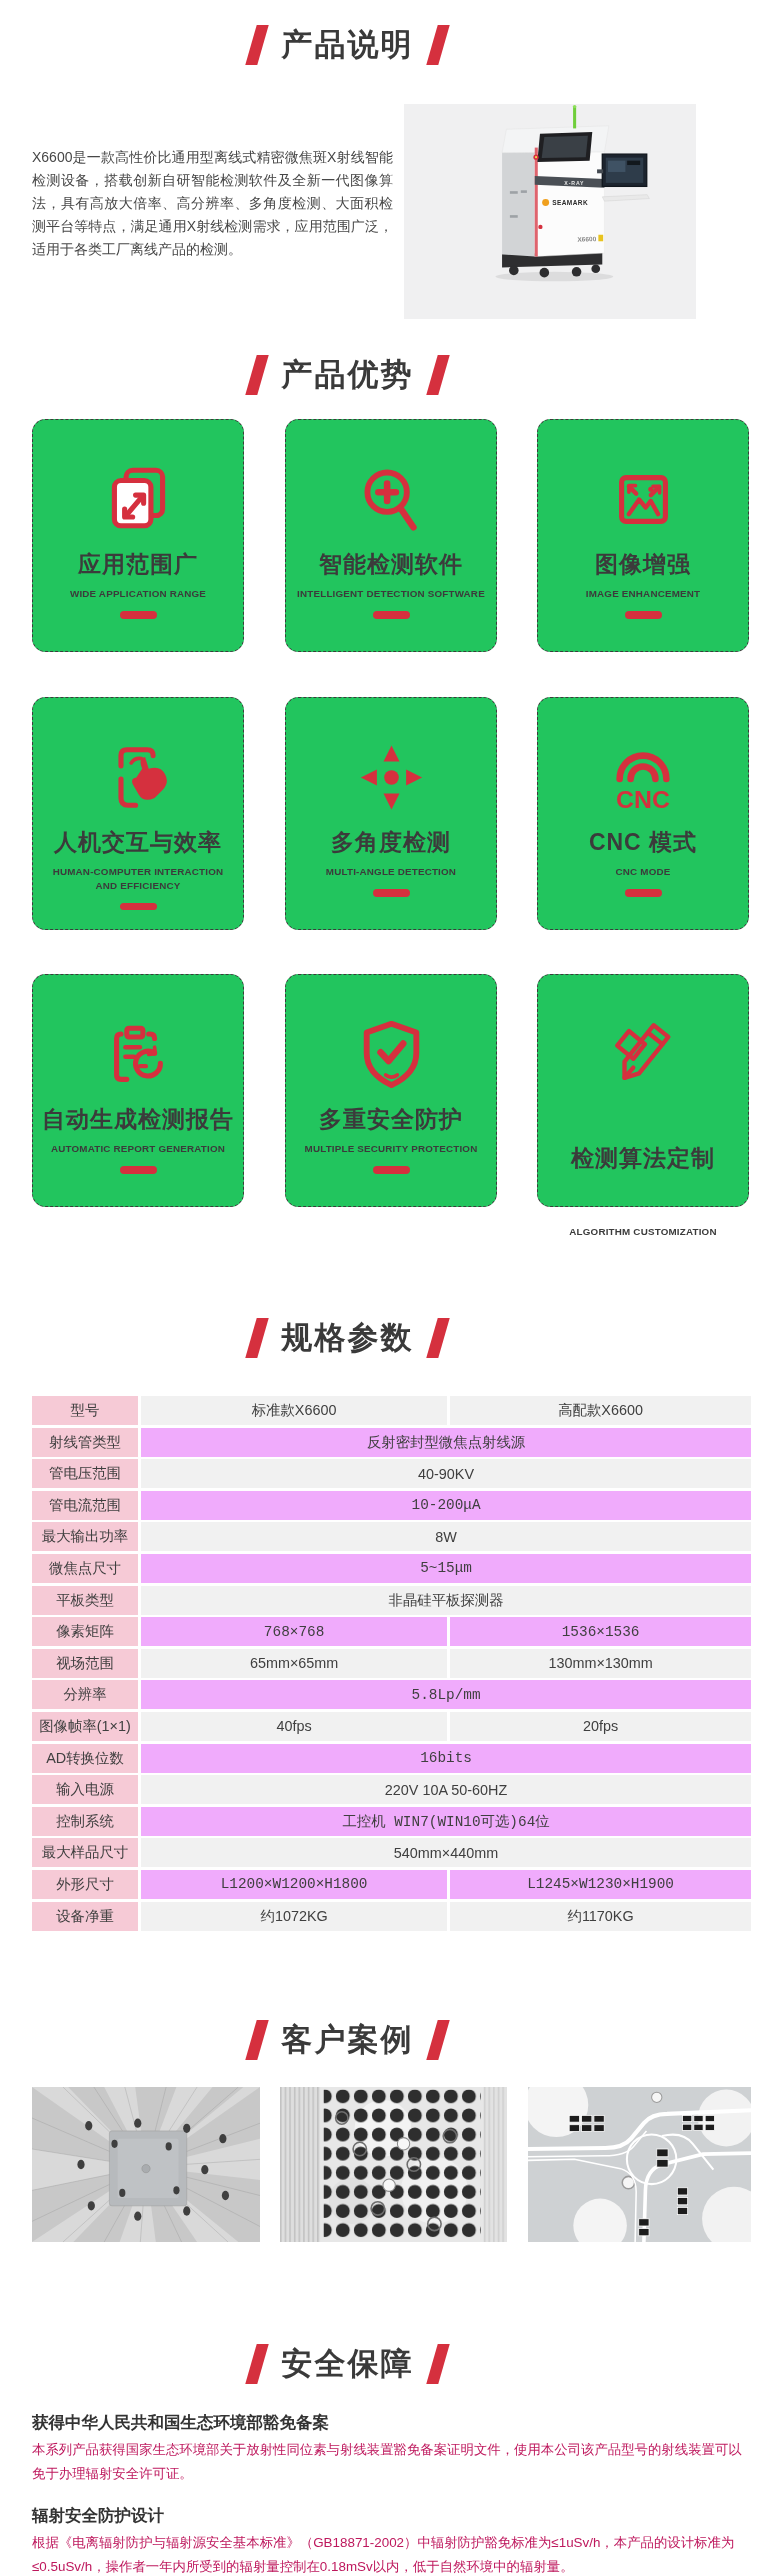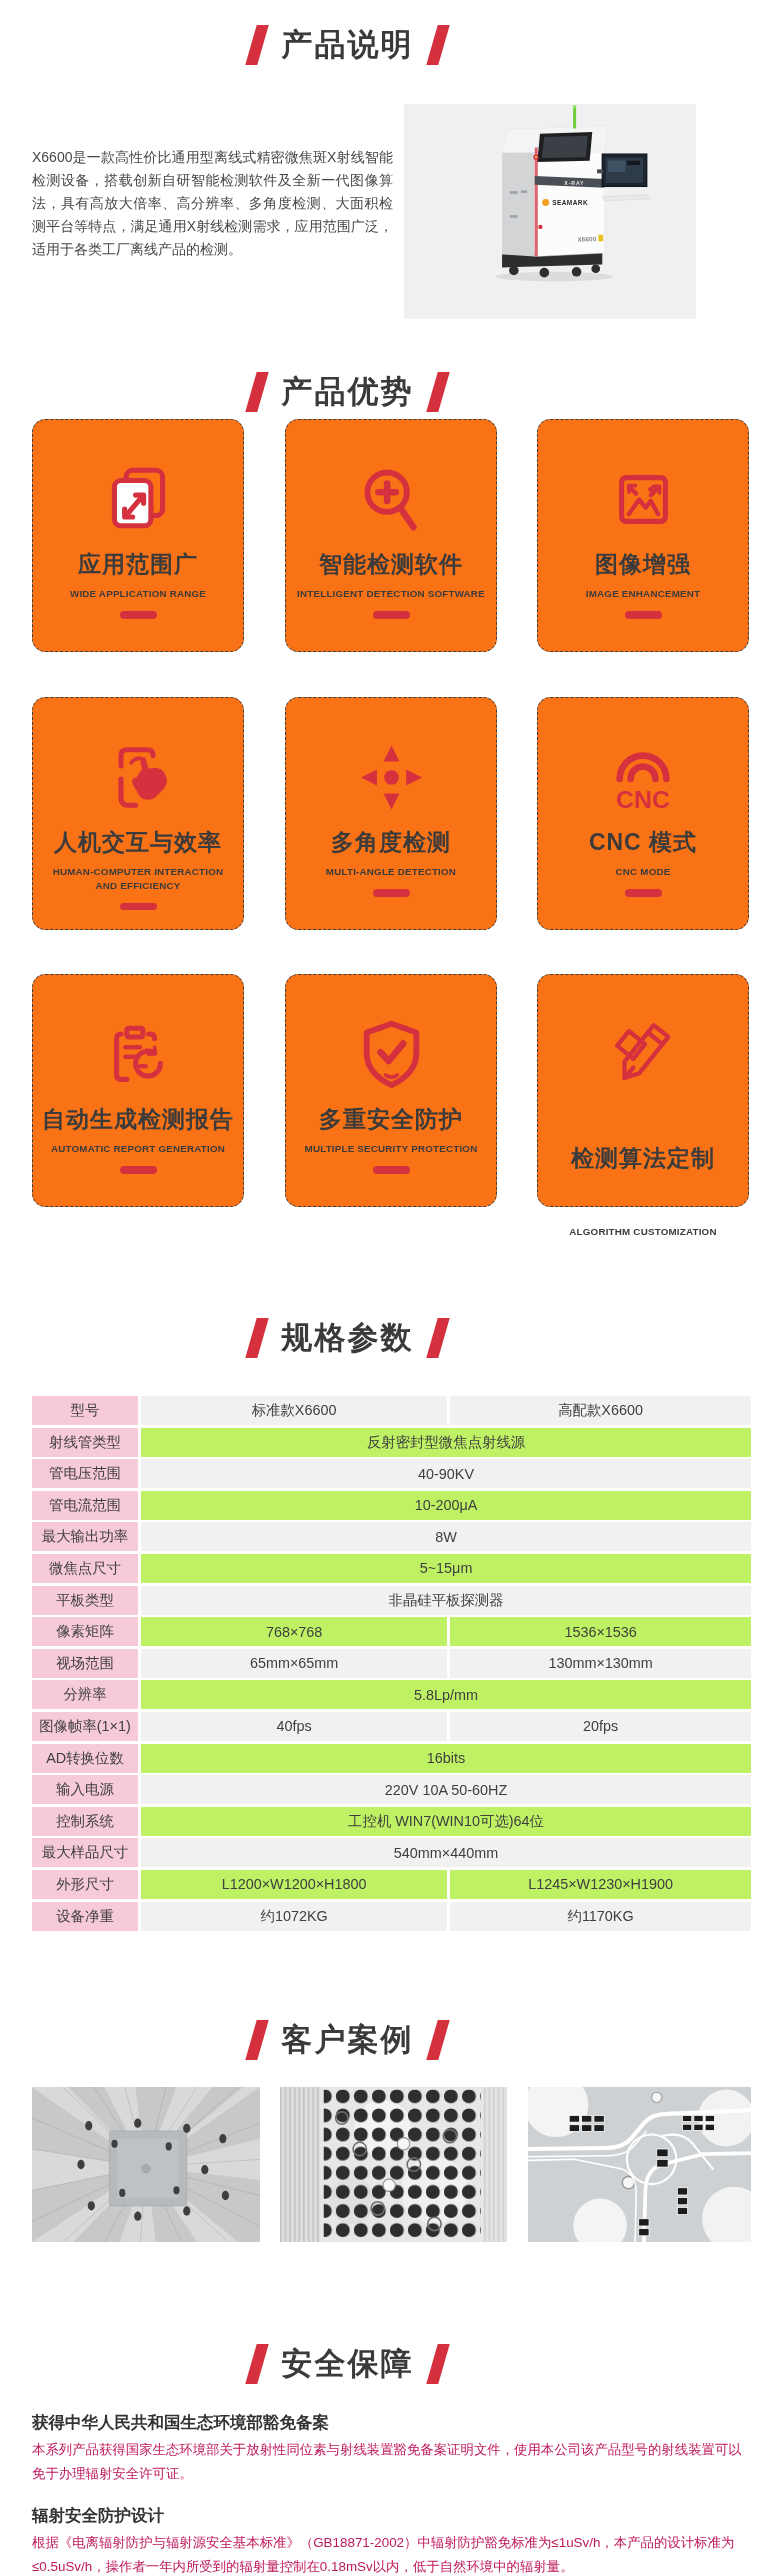--- a/index.html
+++ b/index.html
@@ -9,47 +9,47 @@
   *{margin:0;padding:0;box-sizing:border-box;}
   html,body{background:#fff;}
   body{
     width:773px;height:3096px;position:relative;overflow:hidden;
     font-family:"Liberation Sans","DejaVu Sans",sans-serif;color:var(--body);
   }
   
   .sec-title{position:absolute;left:0;width:695px;display:flex;justify-content:center;align-items:center;gap:18.5px;}
   .sec-title .slash{width:12px;height:40px;background:var(--red);transform:skewX(-16deg);}
   .sec-title .t{font-size:31px;font-weight:bold;color:var(--title);letter-spacing:2.1px;white-space:nowrap;}
-  #title-desc{top:24px;} #title-adv{top:371px;} #title-spec{top:1317px;}
+  #title-desc{top:24px;} #title-adv{top:354px;} #title-spec{top:1317px;}
   #title-case{top:2019px;} #title-safe{top:2343px;}
 
   
   .desc-par{position:absolute;left:32px;top:102px;width:361px;font-size:14px;line-height:23px;color:#474747;text-align:justify;margin-top:44px;}
   .product-img{position:absolute;left:404px;top:104px;width:292px;height:215px;background:var(--imgbg);text-align:center;}
 
   
   .card{position:absolute;width:212px;height:233px;border:1.5px dashed #3c3c3c;border-radius:13.4px;
-        background:#f97316;display:flex;flex-direction:column;align-items:center;}
+        background:#22c55e;display:flex;flex-direction:column;align-items:center;}
   .card .icon-wrap{margin-top:40px;height:78px;display:flex;align-items:center;justify-content:center;}
   .card .label{margin-top:11.3px;font-size:23px;font-weight:bold;color:#3b3b3b;letter-spacing:1px;white-space:nowrap;}
   .card .sub{margin-top:7.2px;font-size:9.8px;font-weight:bold;color:#3b3b3b;text-align:center;max-width:191px;line-height:13.4px;letter-spacing:0.2px;}
   .card .bar{margin-top:10.3px;width:37px;height:7.7px;border-radius:4.1px;background:var(--red);}
   #c1{left:32px;top:419px;} #c2{left:285px;top:419px;} #c3{left:537px;top:419px;}
   #c4{left:32px;top:697px;} #c5{left:285px;top:697px;} #c6{left:537px;top:697px;}
   #c7{left:32px;top:974px;} #c8{left:285px;top:974px;} #c9{left:537px;top:974px;gap:44px;}
 
   
   .spec-table{position:absolute;left:32px;top:1396px;width:719px;}
   .srow{display:flex;height:29px;margin-bottom:2.6px;}
   .srow .lbl{width:106px;background:var(--pink);margin-right:3.1px;display:flex;align-items:center;justify-content:center;
              font-size:14.4px;color:#3f3f3f;flex:none;}
   .srow .val{display:flex;align-items:center;justify-content:center;font-size:14.4px;color:#3f3f3f;flex:1;}
   .srow .val.a{width:306px;flex:none;margin-right:3.1px;}
   .srow.gray .val{background:var(--cellgray);text-align:right;}
-  .srow.white .val{background:#bef264;}
+  .srow.white .val{background:#f0abfc;font-family:Liberation Mono, monospace;}
 
   
   .case-img{position:absolute;top:2087px;height:155px;overflow:hidden;background:#ddd;}
   #case1{left:32px;width:228px;} #case2{left:280px;width:227px;} #case3{left:528px;width:223px;}
   .case-img svg{display:block;width:100%;height:100%;}
 
   
   .safe-h{position:absolute;left:32px;width:719px;font-size:16.5px;font-weight:bold;color:#333;}
   .safe-p{position:absolute;left:32px;width:720px;font-size:13.4px;line-height:24px;color:#be185d;}
   #sh1{top:2412px;} #sp1{top:2438px;}

